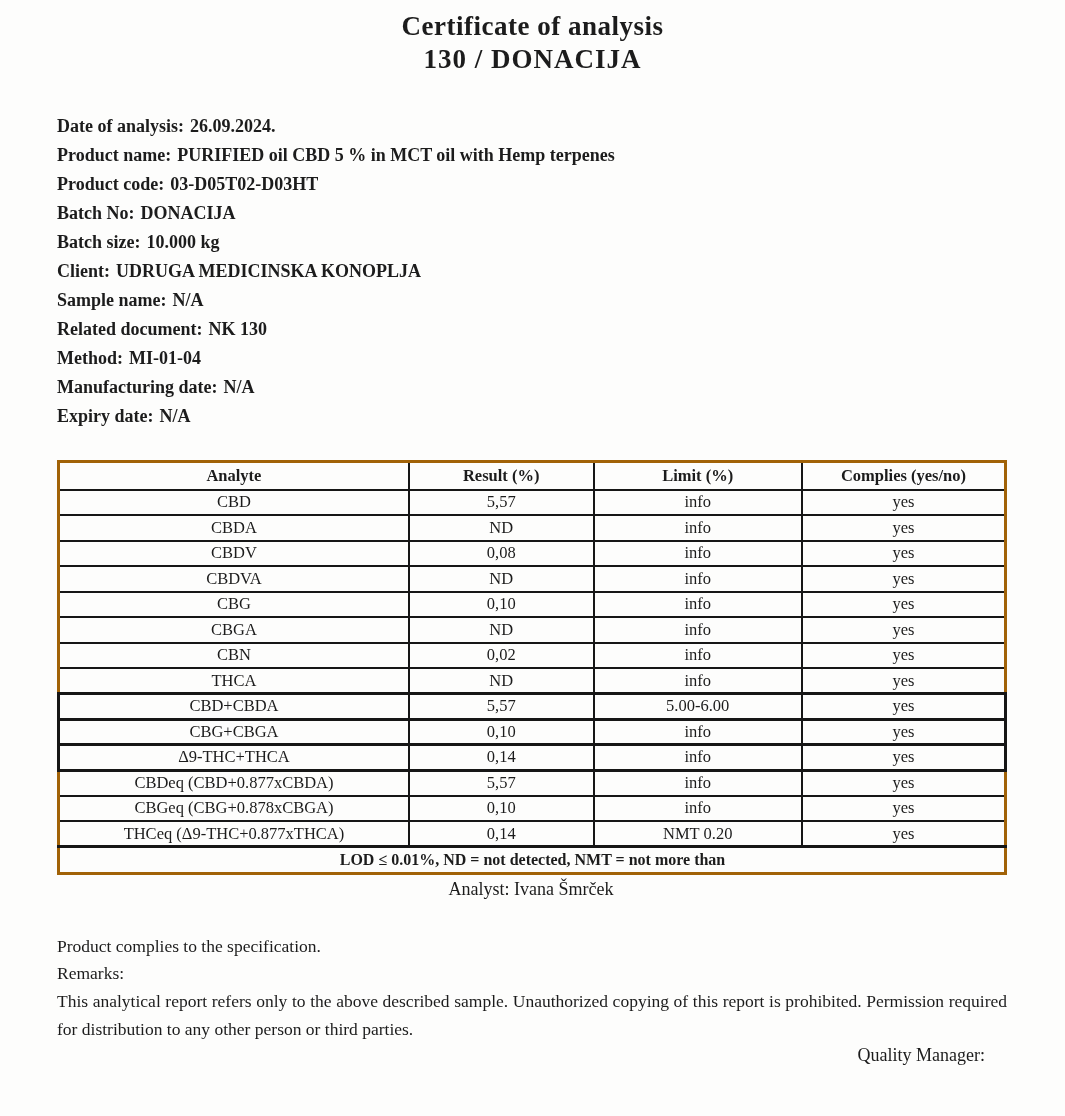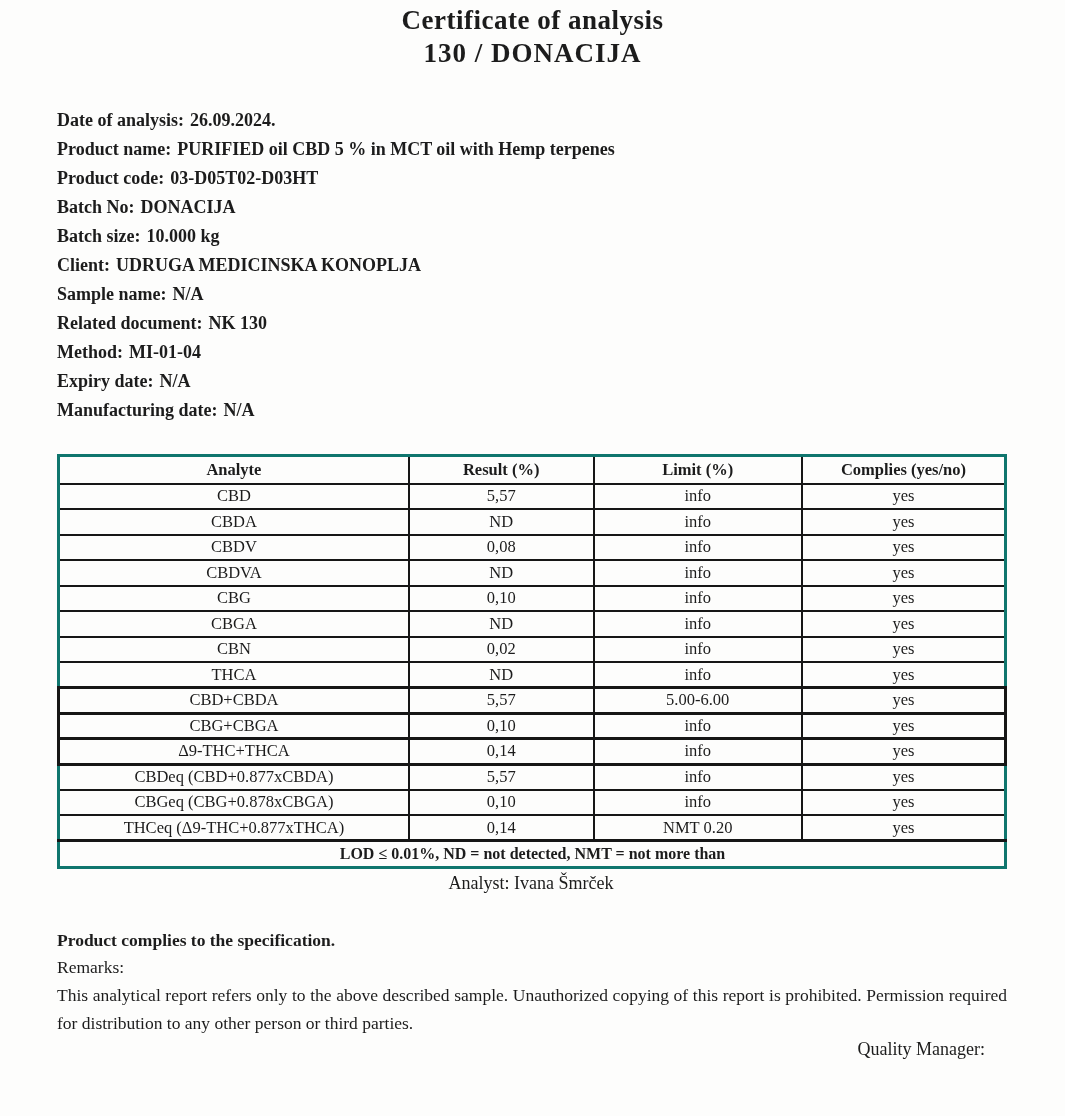--- a/index.html
+++ b/index.html
@@ -2,21 +2,21 @@
 <html><head>
 <meta charset="utf-8">
 <style>
   * { margin:0; padding:0; box-sizing:border-box; }
   html,body { width:1065px; height:1116px; overflow:hidden; }
   body {
     background:#fdfdfc;
     color:#1c1c1c;
     font-family:"Liberation Serif", serif;
   }
-  .page { position:relative; width:1065px; height:1116px; padding:2px 57px 0 57px; }
+  .page { position:relative; width:1065px; height:1116px; padding:8px 57px 0 57px; }
 
   
   .title-block { text-align:center; margin-top:2px; }
   .title-line1 { font-size:27px; font-weight:bold; line-height:33px; letter-spacing:0.5px; }
   .title-line2 { font-size:27px; font-weight:bold; line-height:33px; letter-spacing:1px; }
 
   
   .meta-block { margin-top:36px; }
   .meta-line { font-size:18px; font-weight:bold; line-height:29px; white-space:nowrap; }
   .meta-line .lbl { margin-right:6px; }
@@ -31,21 +31,21 @@
   }
   table.analysis th, table.analysis td {
     border:2px solid #161616;
     text-align:center;
     height:25.5px;
     padding:1px 4px;
     overflow:hidden;
     white-space:nowrap;
   }
   table.analysis th { font-weight:bold; height:28px; font-size:16.5px; }
-  table.analysis { border:3px solid #0f766e; }
+  table.analysis { border:3px solid #a16207; }
   tr.grp td { border-top-width:3px; border-bottom-width:3px; }
   tr.grp td:first-child { border-left-width:3px; }
   tr.grp td:last-child { border-right-width:3px; }
   tr.footnote-row td {
     text-align:center;
     font-weight:bold;
     border-top-width:3px;
     padding-left:5px;
     font-size:16px;
     height:27px;
@@ -53,21 +53,21 @@
 
   .analyst-line {
     width:950px;
     text-align:center;
     font-size:18px;
     margin-top:4px;
     padding-right:2px;
   }
 
   
-  .compliance { font-size:17.5px; margin-top:33px; line-height:27px;font-weight:bold; }
+  .compliance { font-size:17.5px; margin-top:33px; line-height:27px; }
   .remarks { font-size:17.5px; line-height:27px; }
   .disclaimer {
     font-size:17.5px;
     line-height:28px;
     width:950px;
     text-align:justify;
     text-justify:inter-word;
   }
   .quality-manager {
     width:950px;
@@ -90,22 +90,22 @@
   <div class="meta-block">
     <div class="meta-line"><span class="lbl">Date of analysis:</span><span>26.09.2024.</span></div>
     <div class="meta-line"><span class="lbl">Product name:</span><span>PURIFIED oil CBD 5 % in MCT oil with Hemp terpenes</span></div>
     <div class="meta-line"><span class="lbl">Product code:</span><span>03-D05T02-D03HT</span></div>
     <div class="meta-line"><span class="lbl">Batch No:</span><span>DONACIJA</span></div>
     <div class="meta-line"><span class="lbl">Batch size:</span><span>10.000 kg</span></div>
     <div class="meta-line"><span class="lbl">Client:</span><span>UDRUGA MEDICINSKA KONOPLJA</span></div>
     <div class="meta-line"><span class="lbl">Sample name:</span><span>N/A</span></div>
     <div class="meta-line"><span class="lbl">Related document:</span><span>NK 130</span></div>
     <div class="meta-line"><span class="lbl">Method:</span><span>MI-01-04</span></div>
+    <div class="meta-line"><span class="lbl">Manufacturing date:</span><span>N/A</span></div>
     <div class="meta-line"><span class="lbl">Expiry date:</span><span>N/A</span></div>
-    <div class="meta-line"><span class="lbl">Manufacturing date:</span><span>N/A</span></div>
   </div>
 
   <table class="analysis">
     <colgroup>
       <col style="width:37%">
       <col style="width:19.5%">
       <col style="width:22%">
       <col style="width:21.5%">
     </colgroup>
     <thead>

